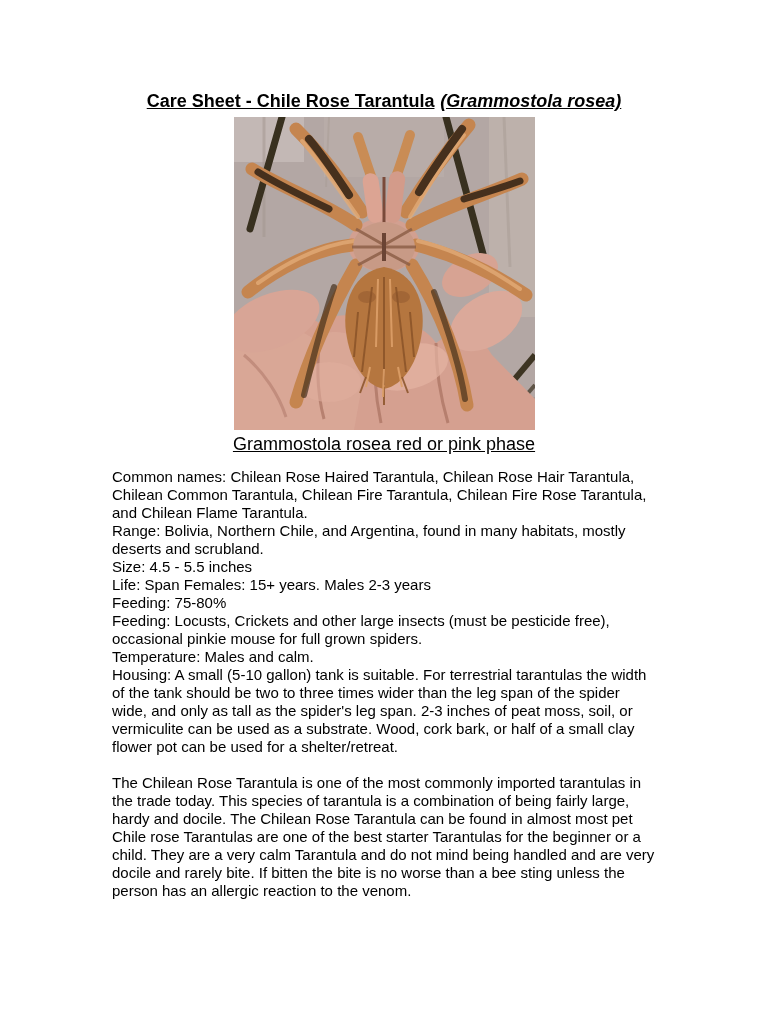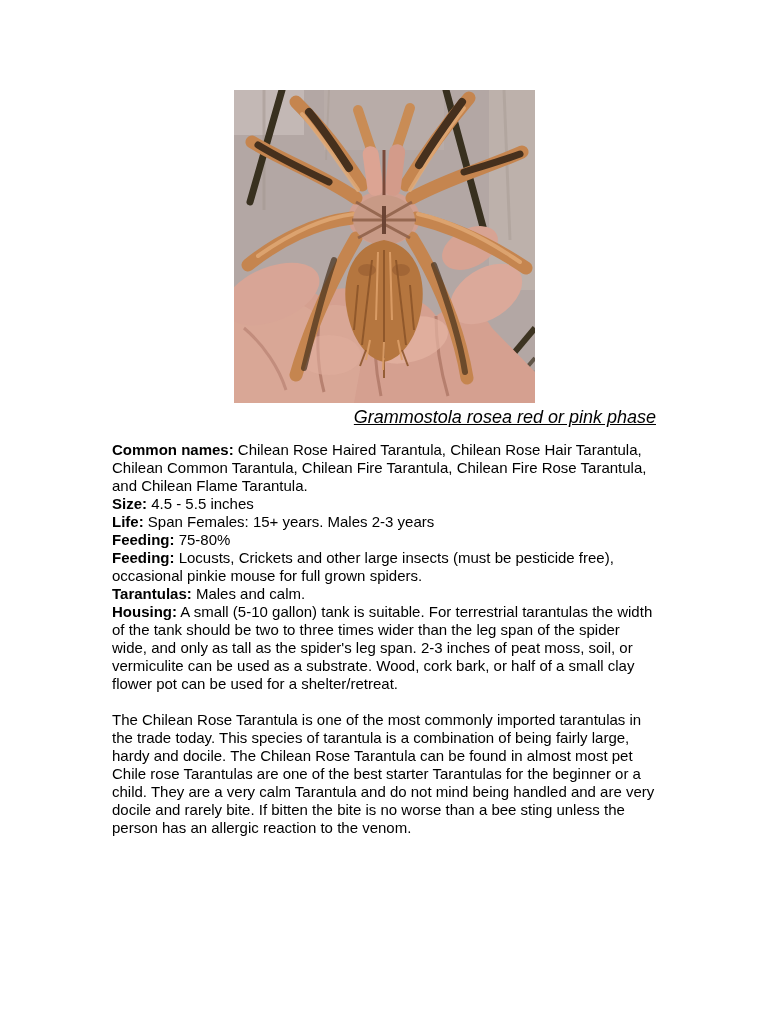--- a/index.html
+++ b/index.html
@@ -10,32 +10,33 @@
   .page { padding: 90px 112px 0 112px; width: 544px; }
   .doc-title {
     font-size: 18px; font-weight: bold; text-align: center;
     text-decoration: underline; margin: 0 0 5px 0; line-height: 22px;
     white-space: nowrap;
   }
   .doc-title .species { font-style: italic; margin-left: 0.32em; }
   .photo-wrap { text-align: center; margin: 0; line-height: 0; }
   .photo-frame { display: inline-block; width: 301px; height: 313px; }
   .caption {
-    font-size: 18px; font-style: italic; text-align: right;
+    font-size: 18px; text-align: center;
     text-decoration: underline; margin: 3px 0 13px 0; line-height: 22px;
   }
   .bodytext p { margin: 0; font-size: 15px; line-height: 18px; }
-  .bodytext b { font-weight: bold; }
+  .bodytext b { font-weight: normal; }
   .para-gap { height: 18px; }
 </style>
 </head>
 <body>
 
 <div class="page">
 
+  <h1 class="doc-title"><span>Care Sheet - Chile Rose Tarantula</span><span class="species">(Grammostola rosea)</span></h1>
 
   <div class="photo-wrap">
     <svg class="photo-frame" viewBox="0 0 301 313" aria-label="Chile Rose Tarantula held in a hand">
 
       <g>
         <rect x="0" y="0" width="301" height="313" fill="#b3a7a4"></rect>
         <rect x="255" y="0" width="46" height="200" fill="#c3b7b1" opacity="0.6"></rect>
         <rect x="0" y="0" width="70" height="45" fill="#d8cfc9" opacity="0.45"></rect>
         <rect x="90" y="0" width="120" height="60" fill="#c0b4ae" opacity="0.4"></rect>
         <line x1="30" y1="0" x2="30" y2="120" stroke="#a2968f" stroke-width="3" opacity="0.5"></line>
@@ -138,25 +139,26 @@
           </g>
         </g>
       </g>
     </svg>
   </div>
 
   <div class="caption">Grammostola rosea red or pink phase</div>
 
   <div class="bodytext">
     <p><b>Common names:</b><span> Chilean Rose Haired Tarantula, Chilean Rose Hair Tarantula, Chilean Common Tarantula, Chilean Fire Tarantula, Chilean Fire Rose Tarantula, and Chilean Flame Tarantula.</span></p>
+    <p><b>Range:</b><span> Bolivia, Northern Chile, and Argentina, found in many habitats, mostly deserts and scrubland.</span></p>
     <p><b>Size:</b><span> 4.5 - 5.5 inches</span></p>
     <p><b>Life:</b><span> Span Females: 15+ years. Males 2-3 years</span></p>
     <p><b>Feeding:</b><span> 75-80%</span></p>
     <p><b>Feeding:</b><span> Locusts, Crickets and other large insects (must be pesticide free), occasional pinkie mouse for full grown spiders.</span></p>
-    <p><b>Tarantulas:</b><span> Males and calm.</span></p>
+    <p><b>Temperature:</b><span> Males and calm.</span></p>
     <p><b>Housing:</b><span> A small (5-10 gallon) tank is suitable. For terrestrial tarantulas the width of the tank should be two to three times wider than the leg span of the spider wide, and only as tall as the spider's leg span. 2-3 inches of peat moss, soil, or vermiculite can be used as a substrate. Wood, cork bark, or half of a small clay flower pot can be used for a shelter/retreat.</span></p>
 
     <div class="para-gap"></div>
 
     <p>The Chilean Rose Tarantula is one of the most commonly imported tarantulas in the trade today. This species of tarantula is a combination of being fairly large, hardy and docile. The Chilean Rose Tarantula can be found in almost most pet</p>
     <p>Chile rose Tarantulas are one of the best starter Tarantulas for the beginner or a child. They are a very calm Tarantula and do not mind being handled and are very docile and rarely bite. If bitten the bite is no worse than a bee sting unless the person has an allergic reaction to the venom.</p>
   </div>
 
 </div>
 

